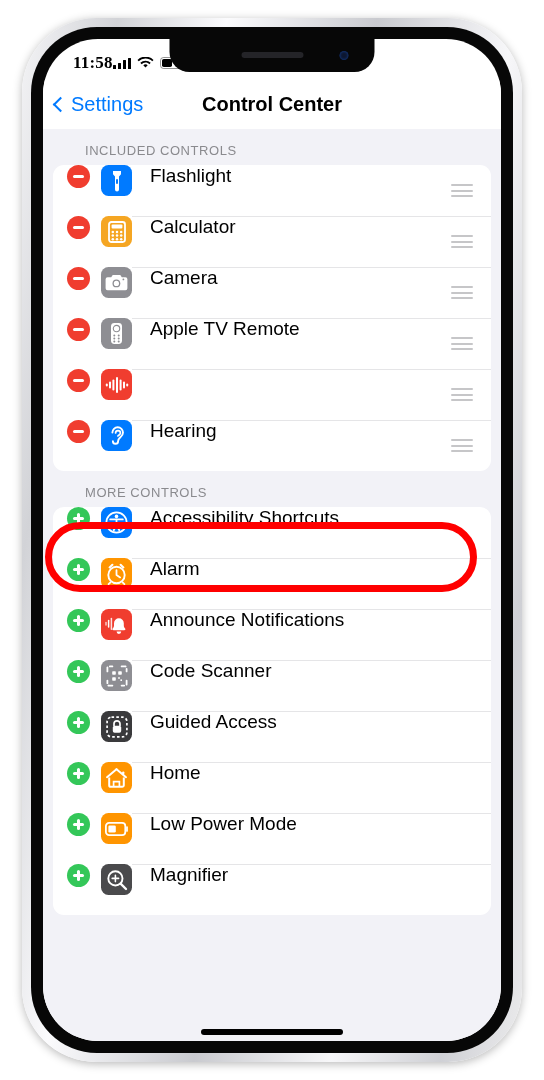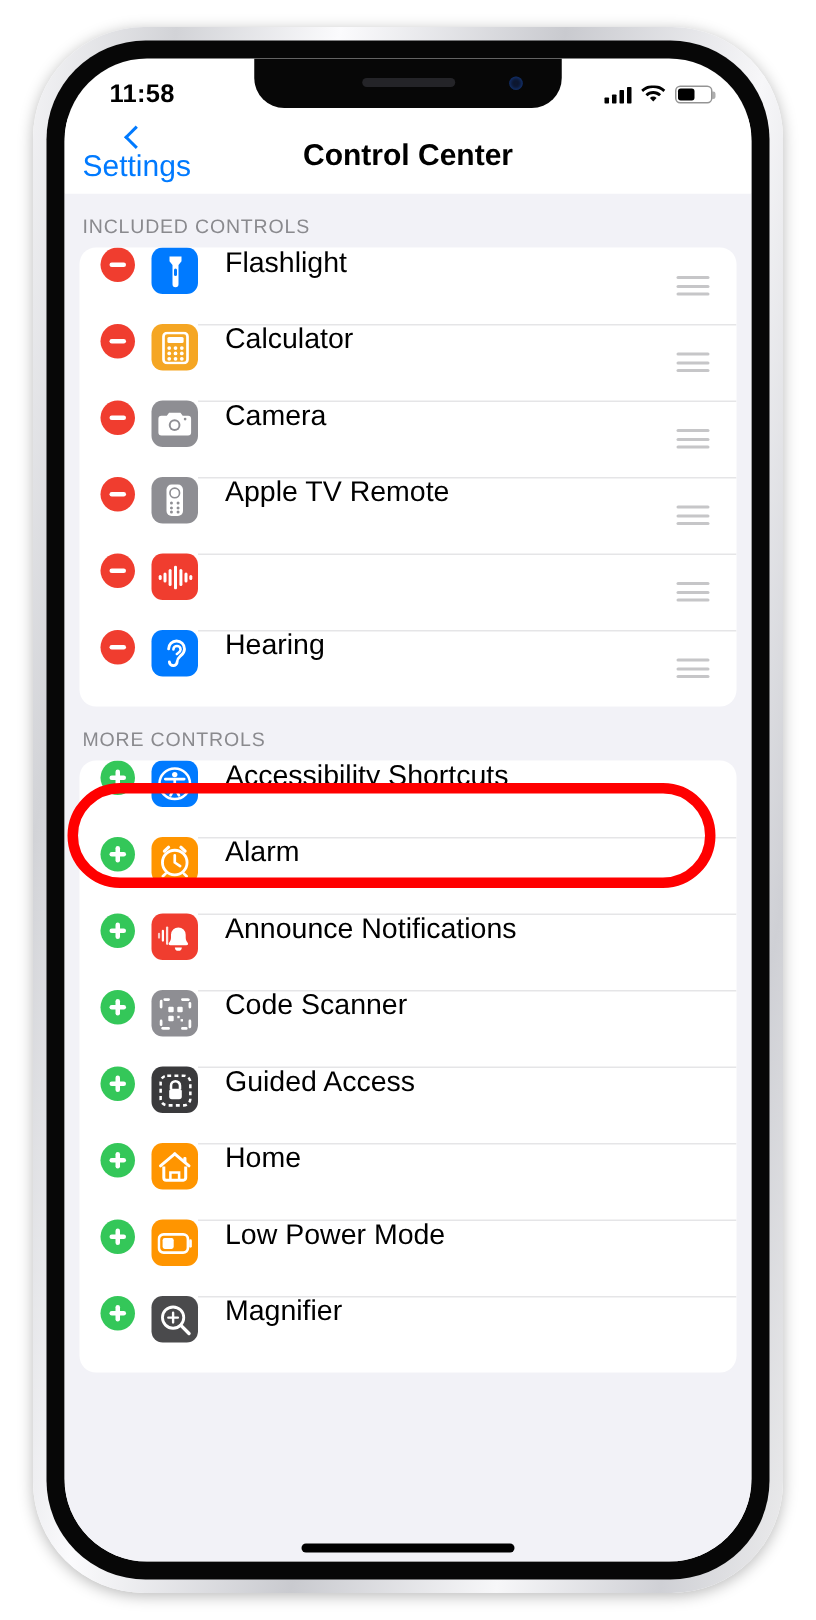--- a/index.html
+++ b/index.html
@@ -57,22 +57,23 @@
     width: 9px; height: 9px; border-radius: 50%;
     background: #0d1730;
     box-shadow: inset 0 0 2px 1px #12306b;
   }
 
   
   #status-bar {
     position: absolute; top: 0; left: 0; right: 0;
     height: 40px; z-index: 30;
     display: flex; align-items: center;
-    justify-content: space-between;
+    justify-content: flex-start;
     padding: 8px 26px 0 30px;
+    font-family: Liberation Serif, serif;
   }
   #status-time {
     font-size: 17px; font-weight: bold; color: #000;
     letter-spacing: .2px;
   }
   #status-right { display: flex; align-items: center; gap: 6px; }
   .bars { display: flex; align-items: flex-end; gap: 2px; height: 12px; }
   .bars i { display:block; width: 3px; background:#000; border-radius: .5px; }
   .bars i:nth-child(1){height:4px}
   .bars i:nth-child(2){height:6.5px}
@@ -94,21 +95,21 @@
 
   
   #nav-bar {
     position: absolute; top: 40px; left: 0; right: 0;
     height: 50px; background: #ffffff;
     display: flex; align-items: center;
     z-index: 20;
   }
   #back-button {
     display: flex; align-items: center; gap: 3px;
-    margin-left: 12px; cursor: pointer; flex-direction: column;
+    margin-left: 12px; cursor: pointer;
   }
   #back-button .chev {
     width: 11px; height: 11px;
     border-left: 2.6px solid #007AFF;
     border-bottom: 2.6px solid #007AFF;
     transform: rotate(45deg);
     margin-right: 2px;
   }
   #back-label { font-size: 20px; color: #007AFF; }
   #nav-title {
@@ -119,21 +120,21 @@
 
   
   #content {
     position: absolute; top: 90px; left: 0; right: 0; bottom: 0;
     background: #F2F2F7;
     overflow: hidden;
   }
   .section-header {
     font-size: 13px; color: #8A8A8E;
     letter-spacing: .55px;
-    padding: 14px 0 7px 12px;
+    padding: 14px 0 7px 42px;
   }
   .card {
     background: #ffffff;
     border-radius: 11px;
     margin: 0 10px;
     overflow: hidden;
   }
   .row {
     display: flex; align-items: flex-start;
     height: 51px;

